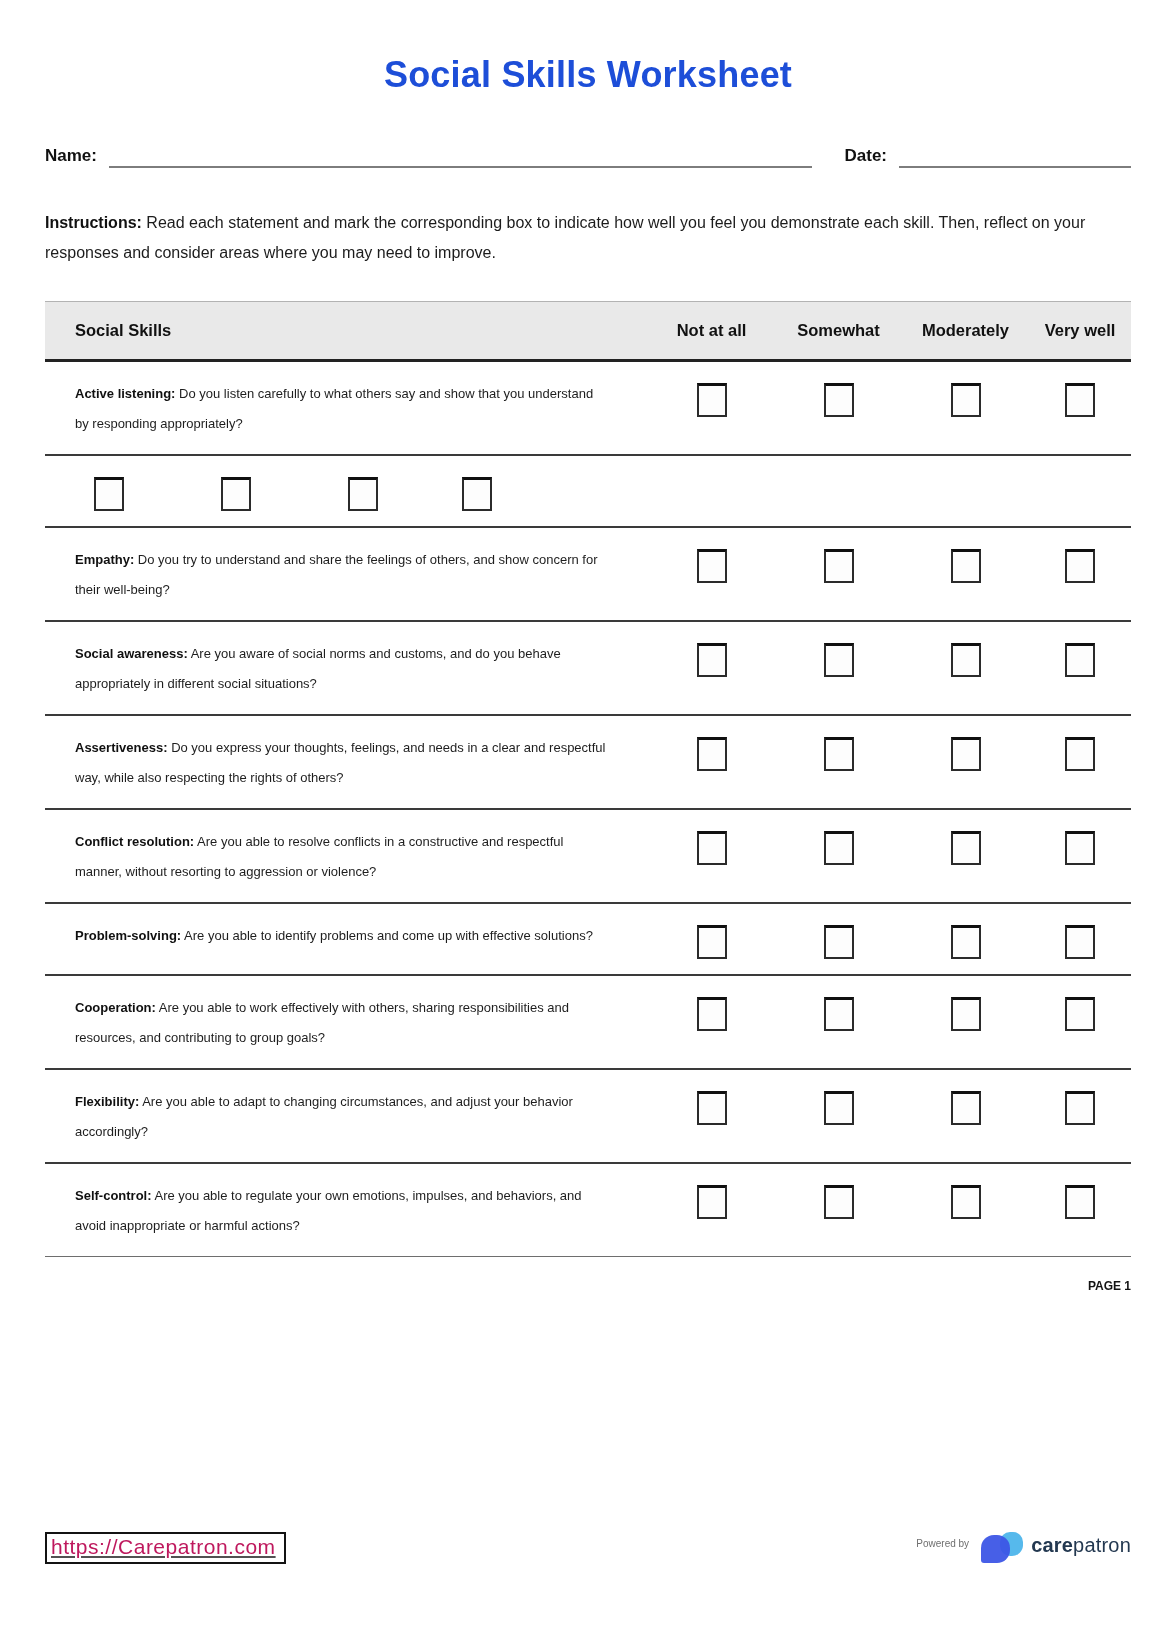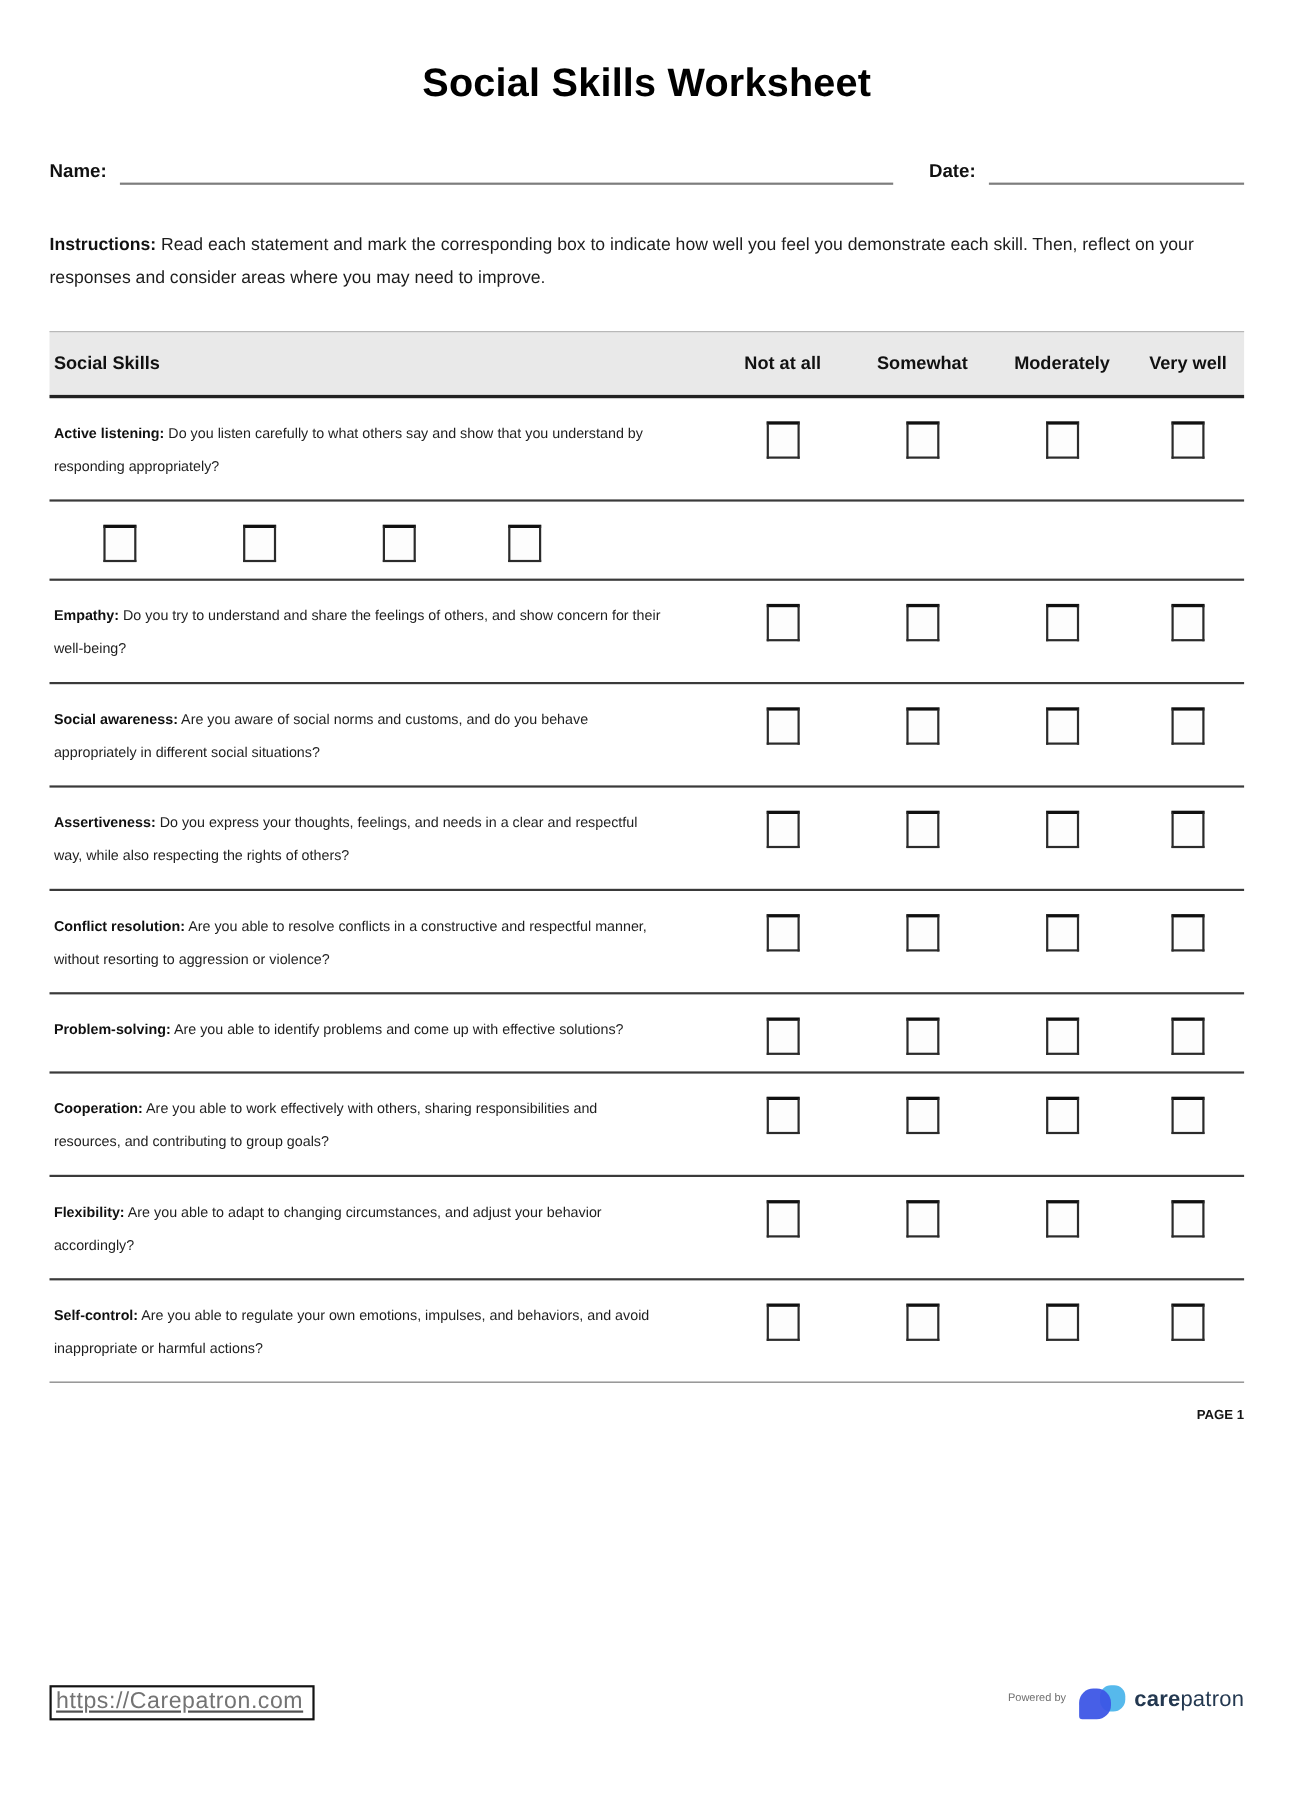--- a/index.html
+++ b/index.html
@@ -12,21 +12,21 @@
     height: 1630px;
     background: #ffffff;
     padding: 54px 45px 0 45px;
     overflow: hidden;
   }
 
   .doc-title {
     text-align: center;
     font-size: 36px;
     font-weight: bold;
-    color: #000000;
+    color: #1d4ed8;
     letter-spacing: 0.2px;
   }
 
   
   .field-row {
     margin-top: 48px;
     display: flex;
     align-items: flex-end;
     font-size: 17px;
   }
@@ -60,21 +60,21 @@
     background: #e9e9e9;
     border-top: 1px solid #b3b3b3;
     border-bottom: 3px solid #222222;
     height: 61px;
     font-weight: bold;
     font-size: 16.5px;
     color: #111;
   }
   .skill-col {
     flex: 1;
-    padding-left: 4px;
+    padding-left: 30px;
     padding-right: 42px;
     min-width: 0;
   }
   .rating-col {
     width: 127px;
     text-align: center;
     flex-shrink: 0;
   }
   .rating-col.last { width: 102px; }
 
@@ -125,21 +125,21 @@
     top: 1532px;
     display: flex;
     justify-content: space-between;
     align-items: center;
   }
   .site-link {
     display: inline-block;
     border: 2px solid #131313;
     padding: 1px 8px 3px 4px;
     font-size: 21px;
-    color: #737373;
+    color: #be185d;
     text-decoration: underline;
     text-decoration-color: #515151;
     letter-spacing: 0.5px;
     cursor: pointer;
   }
   .powered-wrap {
     display: flex;
     align-items: center;
   }
   .powered-by {

